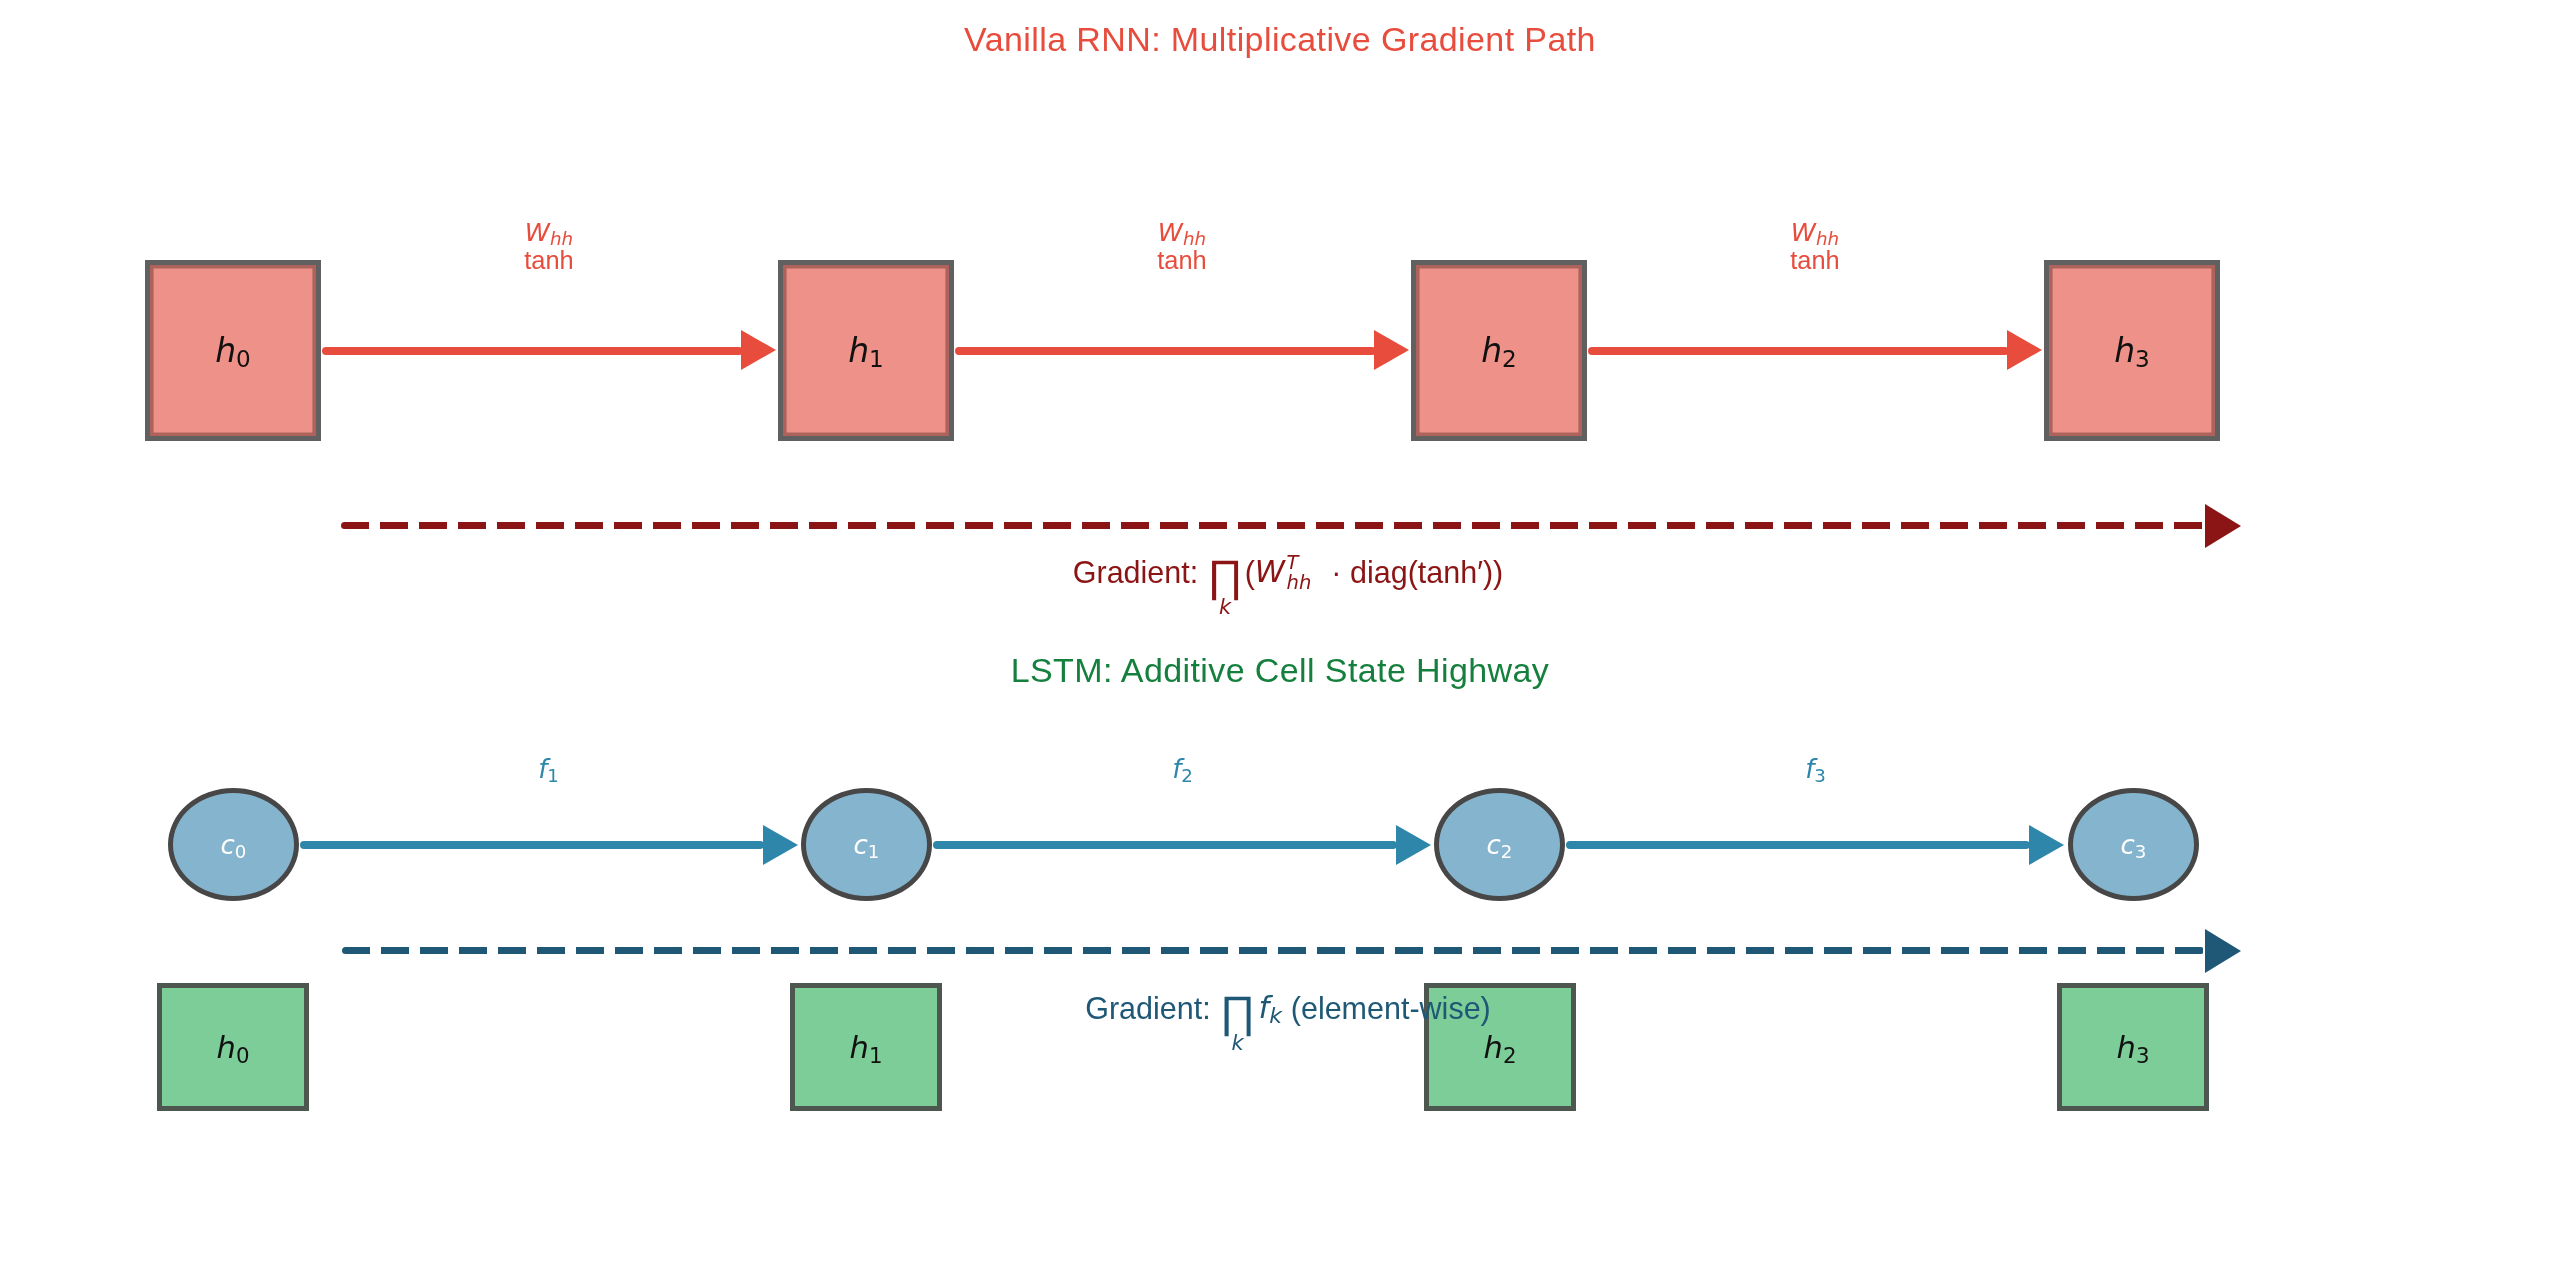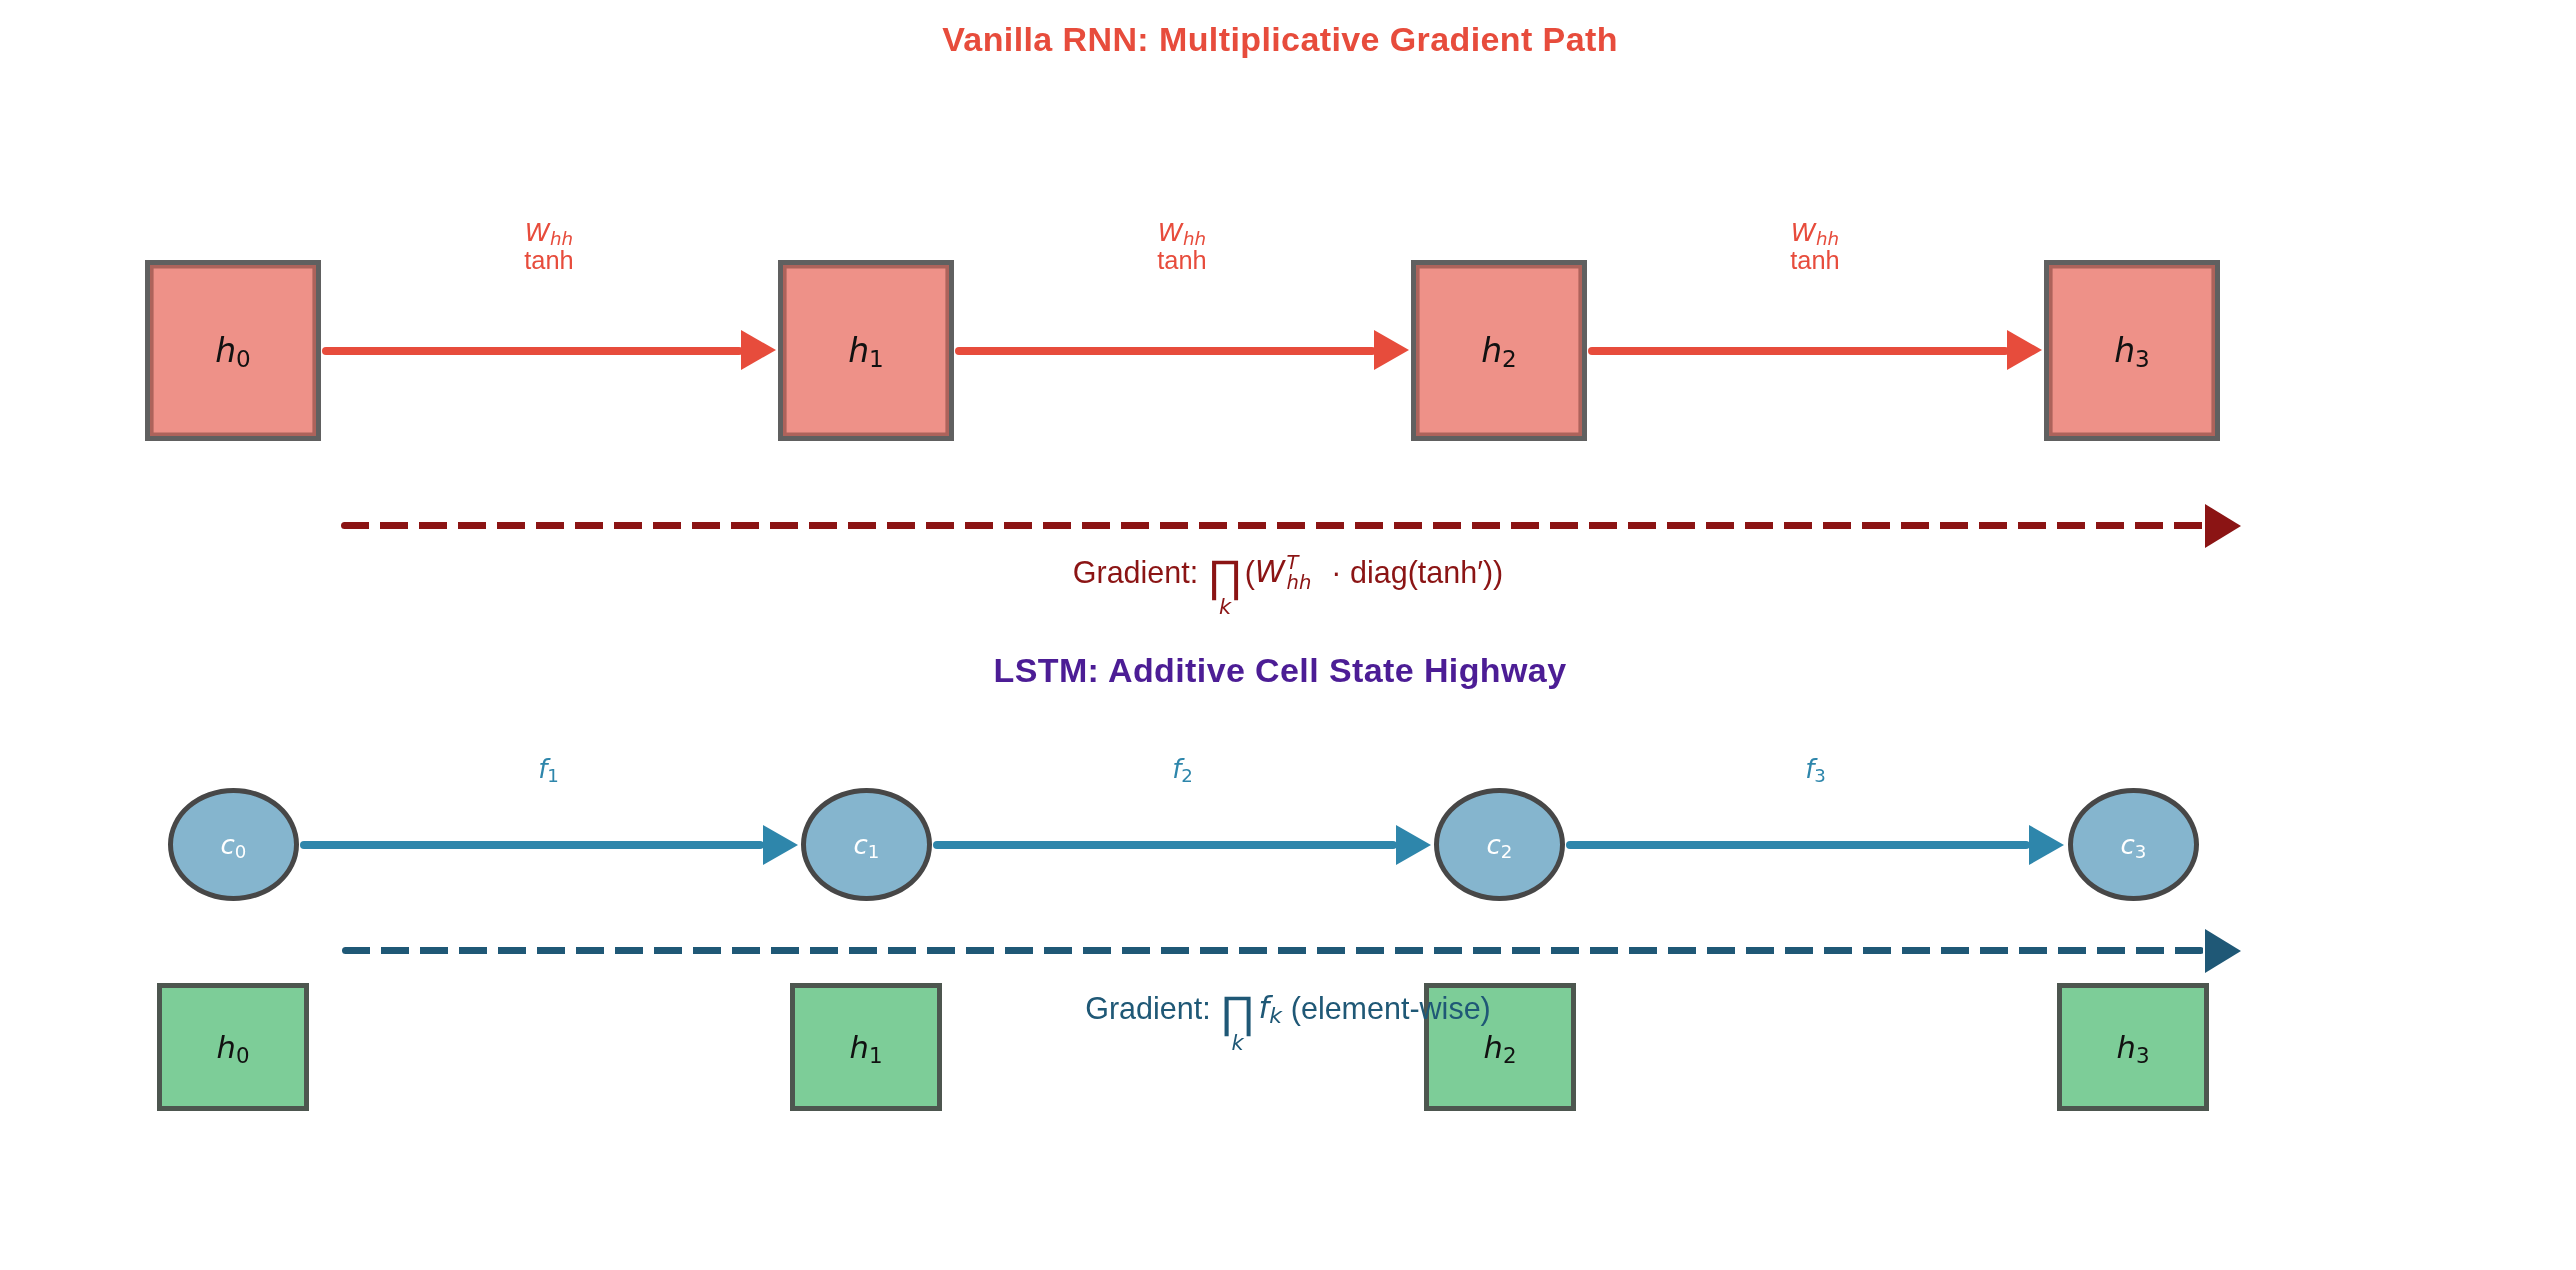--- a/index.html
+++ b/index.html
@@ -8,25 +8,25 @@
     width:2576px;height:1271px;
     background:#ffffff;
     font-family:"Liberation Sans", sans-serif;
     overflow:hidden;
   }
 
   
   .sec-title{
     position:absolute;left:0;right:16px;
     text-align:center;
-    font-weight:bold;font-size:34px;line-height:1;
+    font-weight:normal;font-size:34px;line-height:1;
     letter-spacing:0.4px;
   }
   .rnn-title{top:22px;color:#E74C3C;}
-  .lstm-title{top:653px;color:#4c1d95;}
+  .lstm-title{top:653px;color:#15803d;}
 
   
   .it{font-style:italic;font-family:"DejaVu Sans","Liberation Sans",sans-serif;}
   .nl{display:inline-flex;align-items:baseline;}
   .nl .sub{font-size:0.70em;transform:translateY(0.22em);}
 
   
   .box-red{
     position:absolute;top:260px;width:176px;height:181px;
     background:#EE9188;

